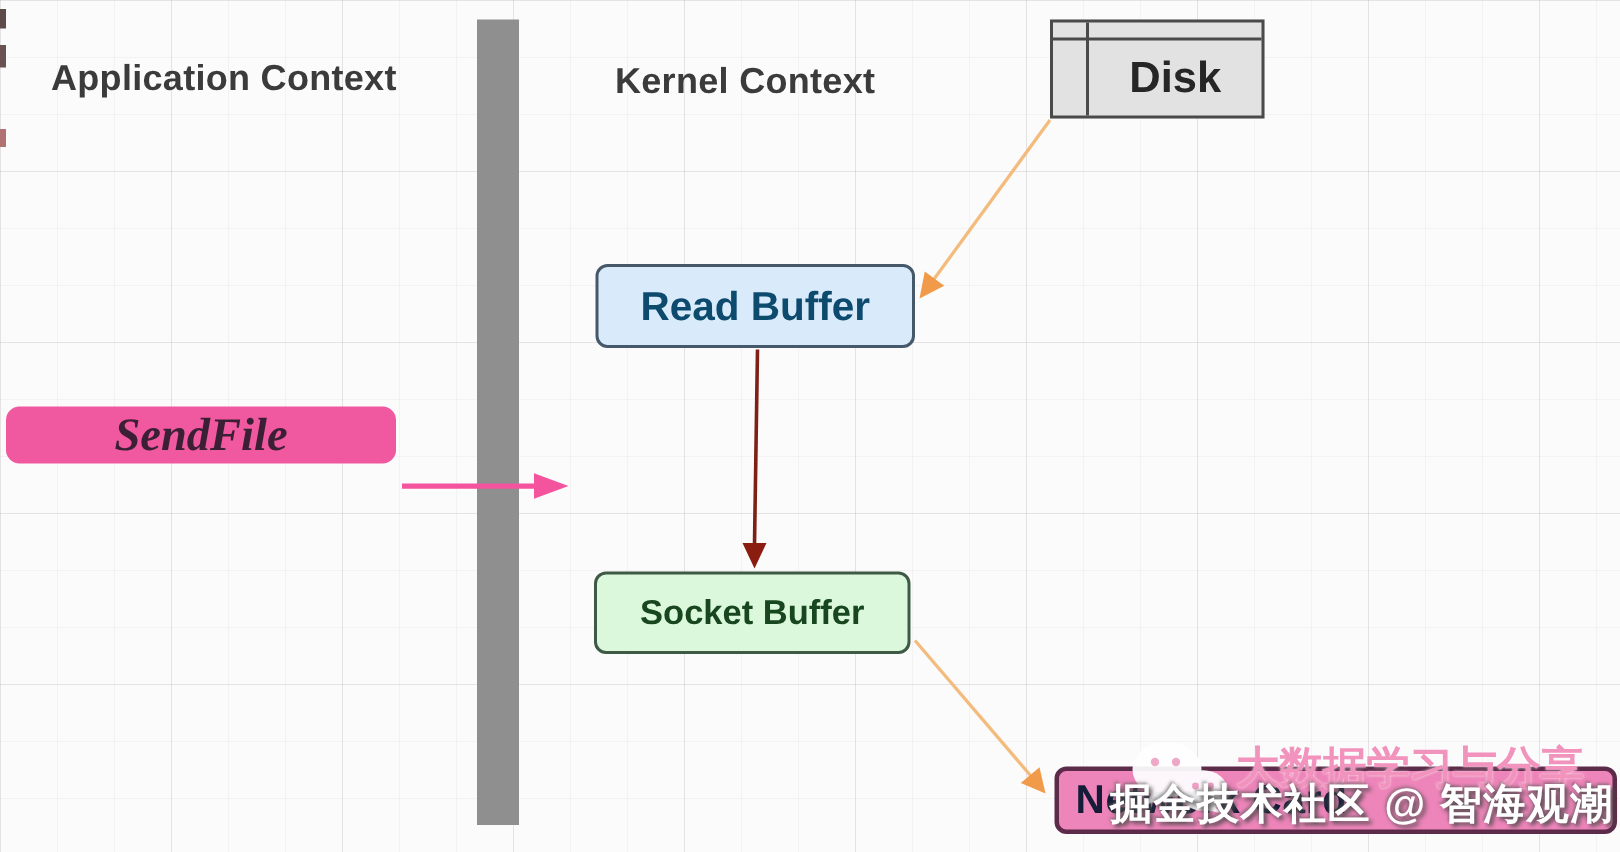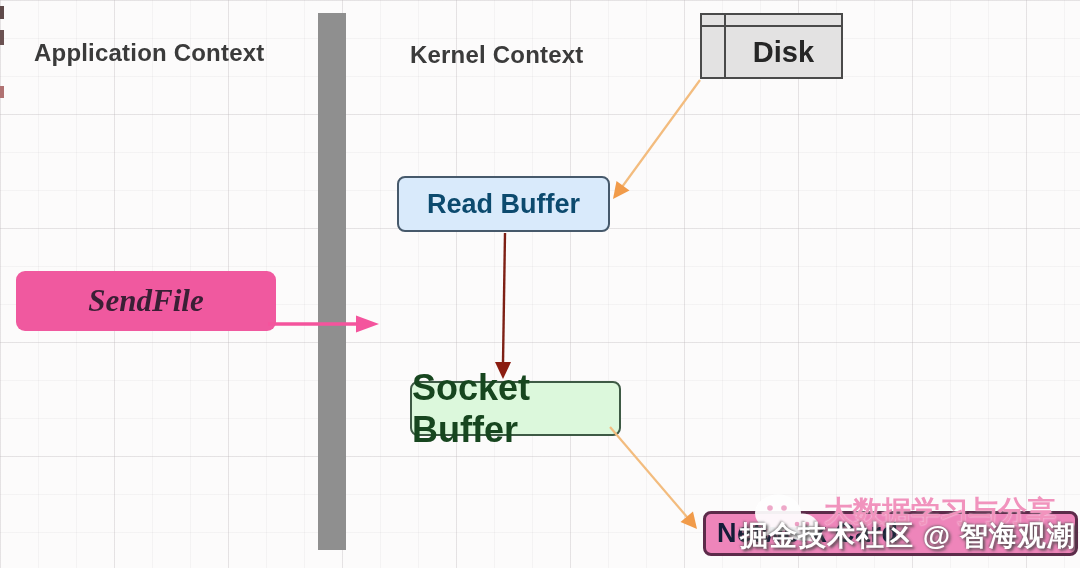--- a/index.html
+++ b/index.html
@@ -19,22 +19,22 @@
   .ctx-label.kernel{left:410px;top:41px;}
   .divider{position:absolute;left:318px;top:13px;width:28px;height:537px;background:#8f8f8f;}
   
   .disk{position:absolute;left:700px;top:13px;width:139px;height:62px;background:#e3e2e2;border:2px solid #4a4a4a;}
   .disk-header{position:absolute;left:0;top:10px;width:100%;height:2px;background:#4a4a4a;}
   .disk-col{position:absolute;left:22px;top:0;width:2px;height:100%;background:#4a4a4a;}
   .disk-label{position:absolute;left:24px;top:12px;right:0;bottom:0;display:flex;align-items:center;justify-content:center;font-size:29px;font-weight:bold;color:#262626;border-radius:25px;}
   
   .node{position:absolute;display:flex;align-items:center;justify-content:center;font-weight:bold;border-radius:8px;z-index:2;}
   .node.read{left:397px;top:176px;width:209px;height:52px;background:#d9eafb;border:2px solid #46596b;color:#0c4a6e;font-size:27px;}
-  .node.socket{left:410px;top:381px;width:207px;height:51px;background:#dcf8dc;border:2px solid #3e5a45;color:#17461f;font-size:36px;}
-  .node.sendfile{left:16px;top:271px;width:260px;height:60px;background:#f0599f;border-radius:9px;color:#3a1f35;
+  .node.socket{left:396px;top:381px;width:207px;height:51px;background:#dcf8dc;border:2px solid #3e5a45;color:#17461f;font-size:23px;}
+  .node.sendfile{left:4px;top:271px;width:260px;height:38px;background:#f0599f;border-radius:9px;color:#3a1f35;
     font-family:"Liberation Serif",serif;font-style:italic;font-size:31px;}
   .node.network{left:703px;top:511px;width:358px;height:39px;background:#ee85ba;border:3px solid #5d2b4a;
     color:#141c38;font-size:27px;justify-content:flex-start;padding-left:11px;letter-spacing:.5px;}
   .overlay{position:absolute;left:0;top:0;width:1080px;height:568px;z-index:3;pointer-events:none;}
   
   .watermark{position:absolute;left:732px;top:486px;width:322px;height:72px;z-index:4;}
   .wm-icon{position:absolute;left:22px;top:8px;opacity:.93;}
   .wm-line1{position:absolute;left:92px;top:6px;font-size:29px;font-weight:bold;color:#f193bd;white-space:nowrap;
     text-shadow:0 0 2px rgba(255,255,255,.8);}
   .wm-line2{position:absolute;left:8px;top:31px;font-size:28px;font-weight:bold;color:#ffffff;white-space:nowrap;letter-spacing:1px;

